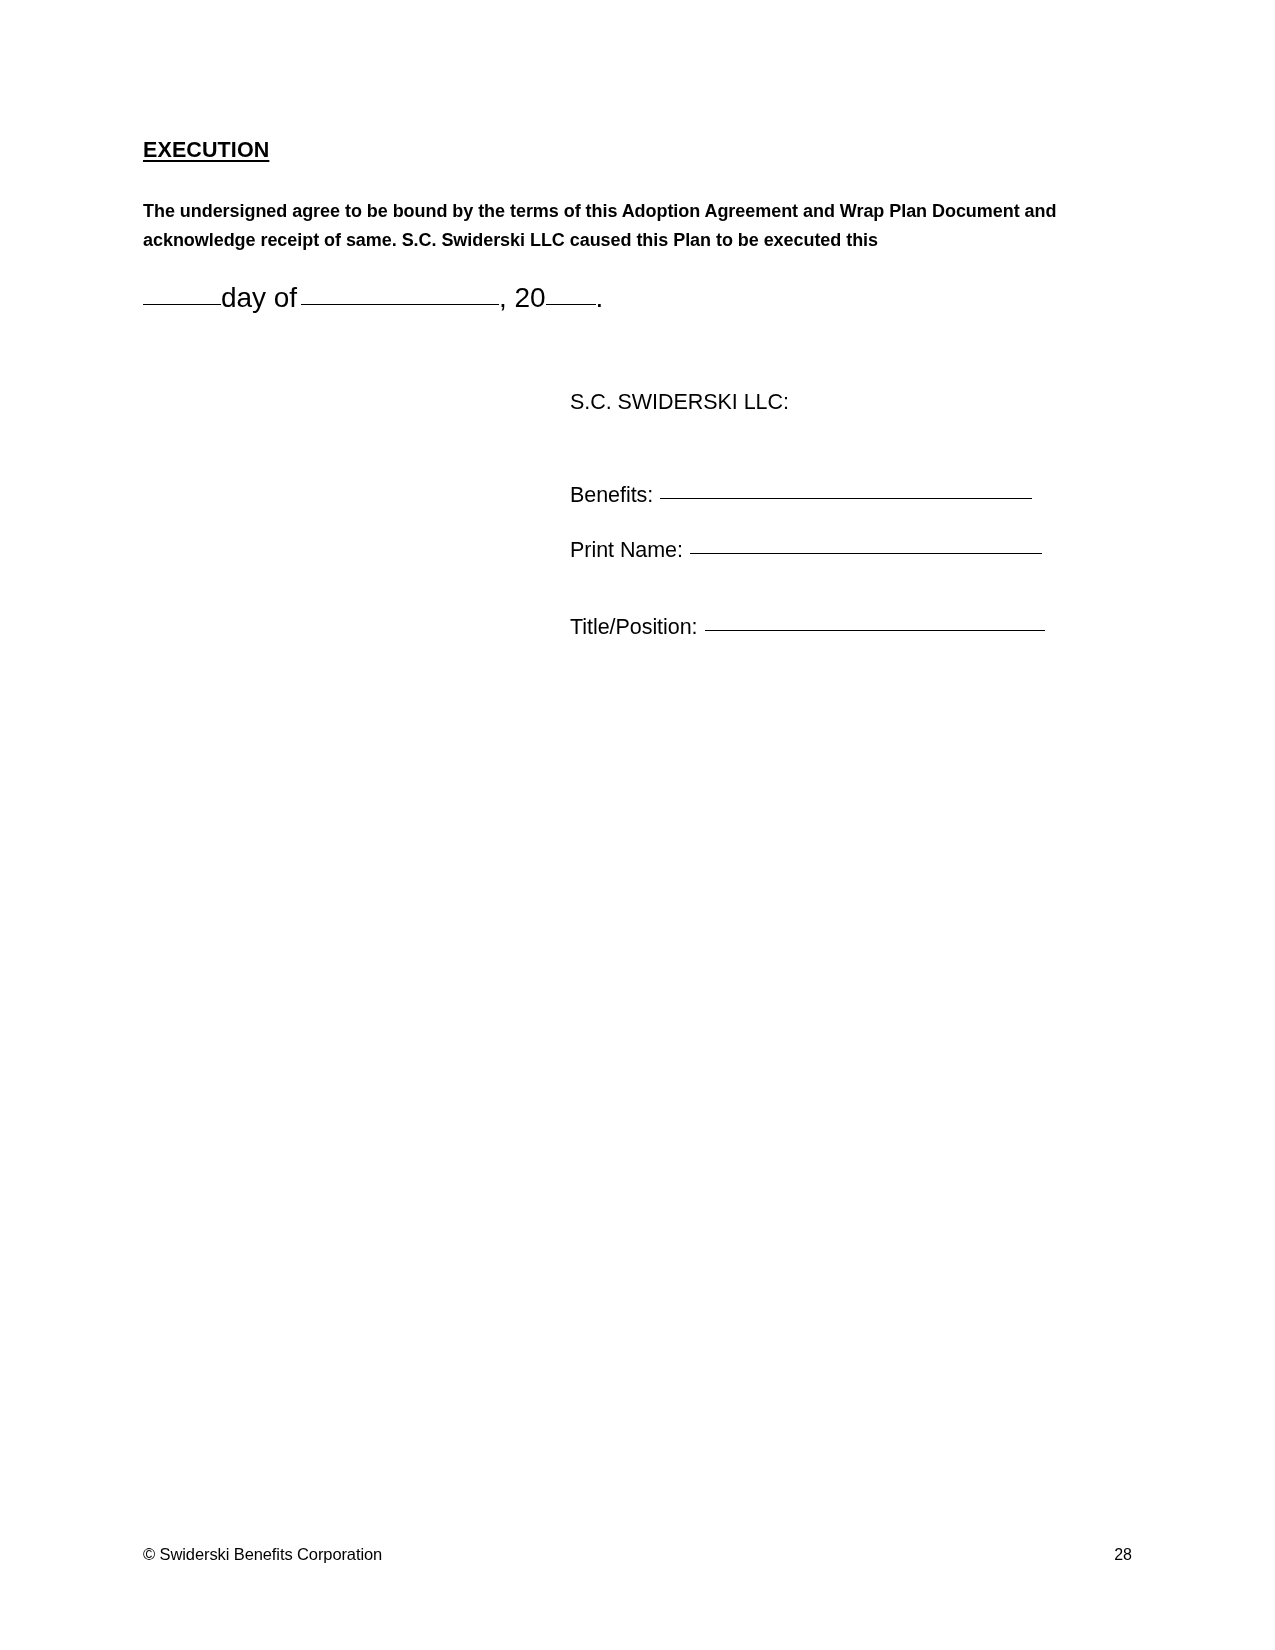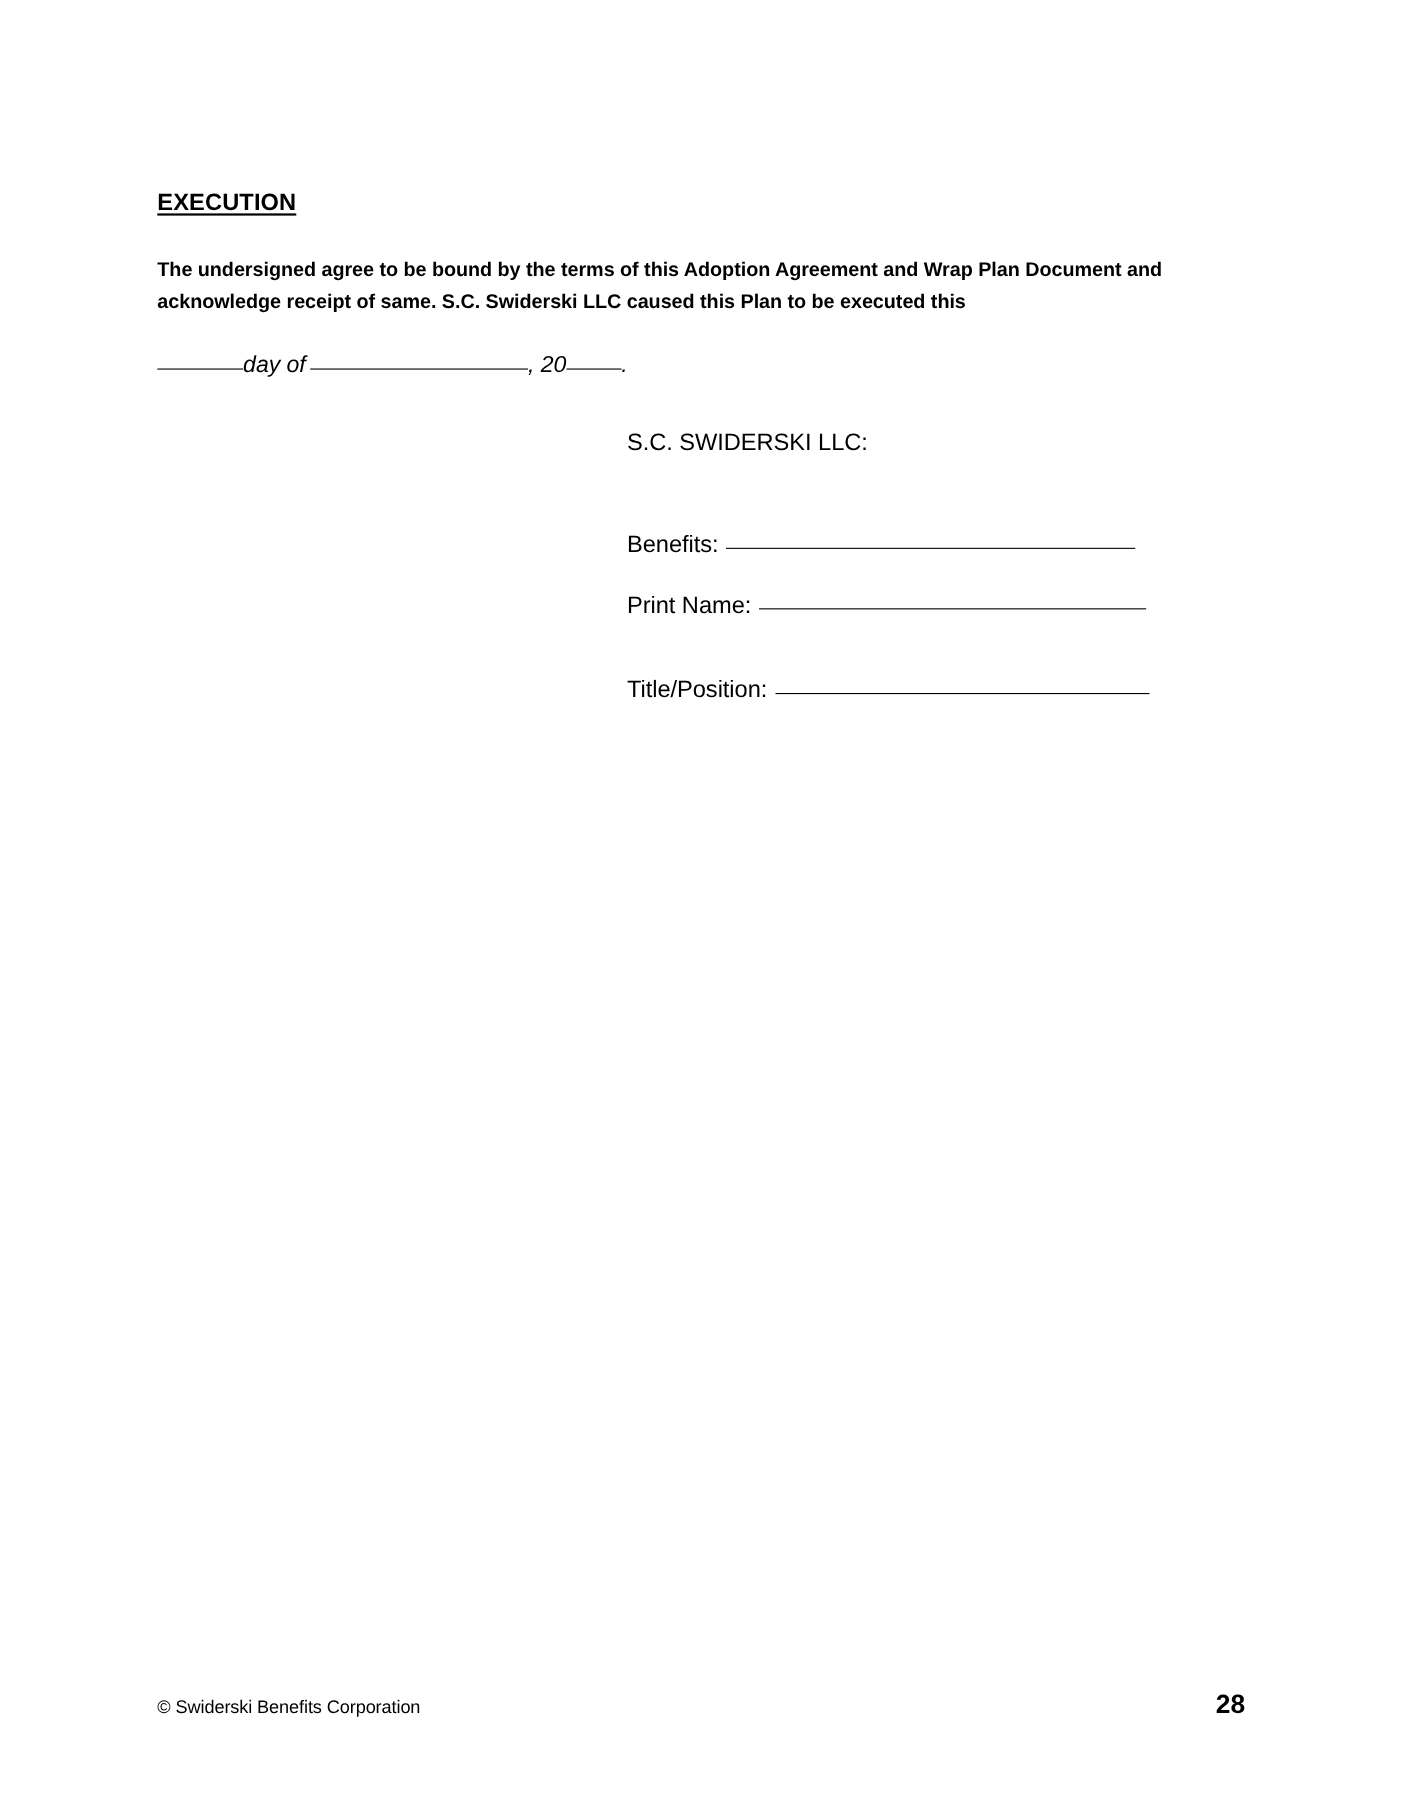--- a/index.html
+++ b/index.html
@@ -16,21 +16,20 @@
     color: #000000;
     overflow: hidden;
   }
 
   
   .content {
     position: absolute;
     left: 143px;
     top: 138px;
     width: 930px;
-    margin-top: 34px;
   }
 
   .section-heading {
     font-size: 21.5px;
     font-weight: bold;
     letter-spacing: 0.1px;
     text-decoration: underline;
     text-underline-offset: 3px;
     margin: 0 0 33px 0;
     line-height: 1.2;
@@ -41,25 +40,24 @@
     line-height: 29.5px;
     margin: 0;
     letter-spacing: -0.05px;
     width: 925px;
     font-weight: bold;
   }
 
   
   .date-line {
     margin-top: 27px;
-    font-size: 21px;
+    font-size: 28px;
     line-height: 29.5px;
     white-space: nowrap;
     letter-spacing: -0.05px;
-    font-style: italic;
   }
   .rule {
     display: inline-block;
     border-bottom: 1.6px solid #000;
     vertical-align: baseline;
     position: relative;
     top: -2px;
   }
   .rule-day    { width: 78px; }
   .rule-month  { width: 198px; margin-left: 4px; }
@@ -108,22 +106,22 @@
     display: flex;
     justify-content: space-between;
     align-items: baseline;
   }
   .footer-copyright {
     font-size: 16.5px;
     letter-spacing: -0.1px;
     line-height: 1.2;
   }
   .footer-pagenum {
-    font-size: 24px;
-    font-weight: bold;
+    font-size: 16px;
+    font-weight: normal;
     line-height: 1.2;
   }
 </style>
 </head>
 <body>
 
 <div class="page">
 
   <div class="content">
 

